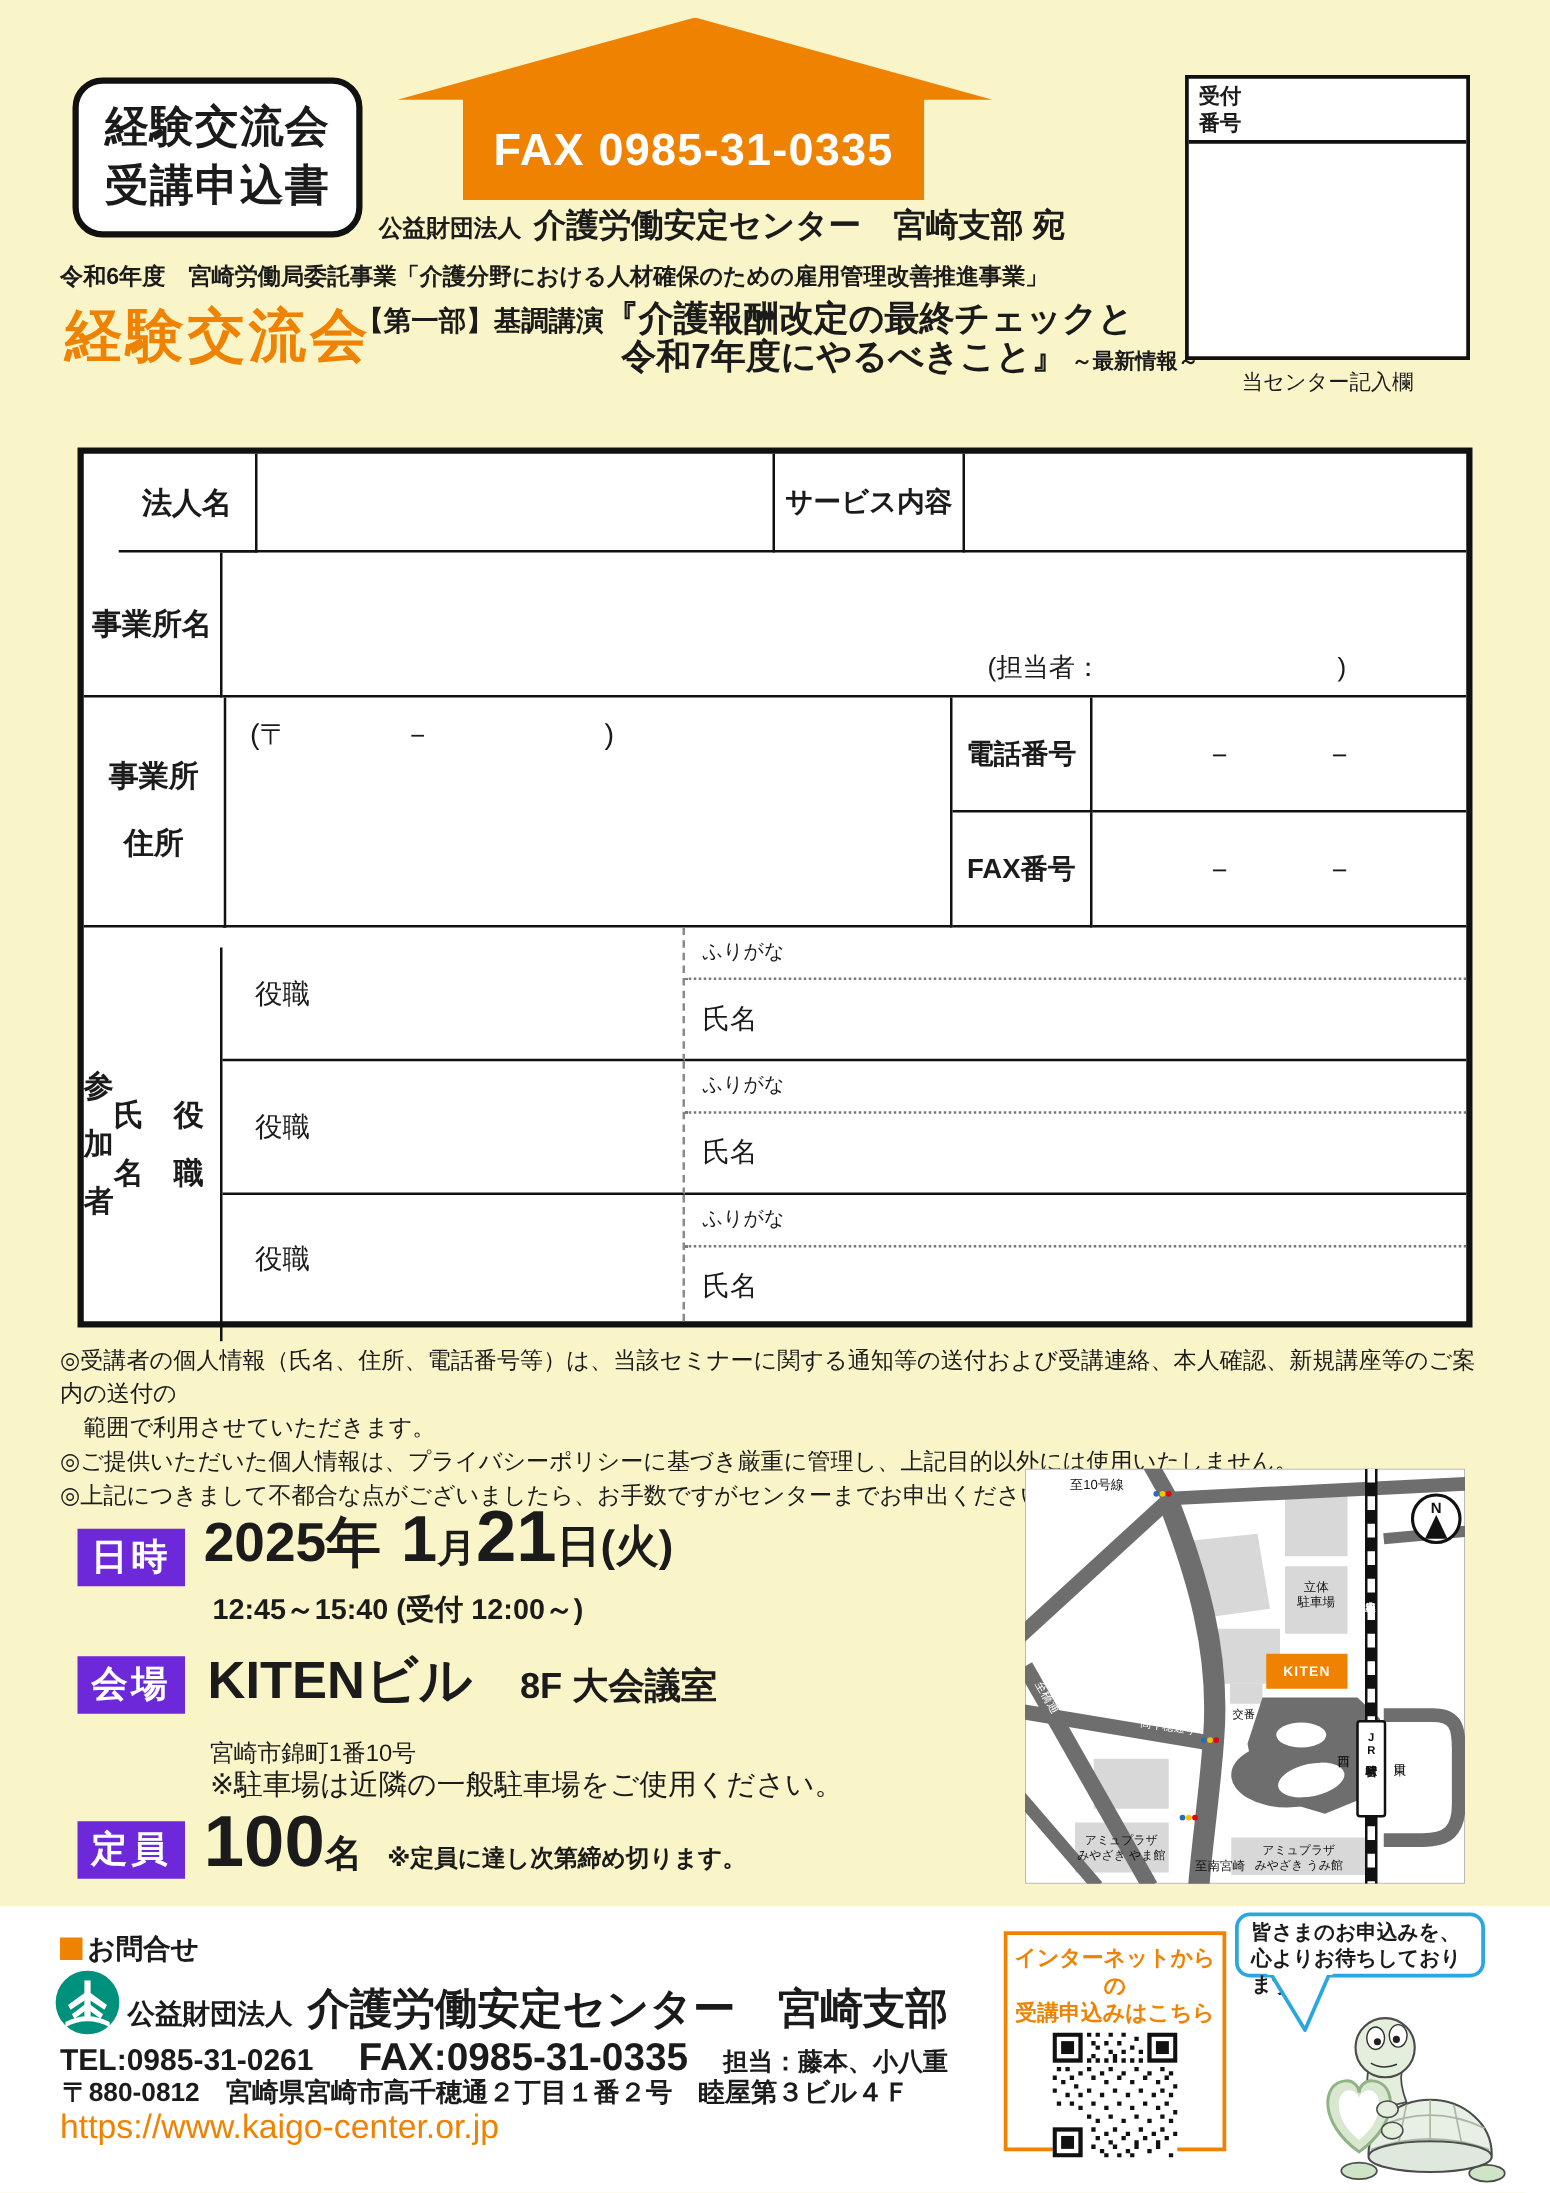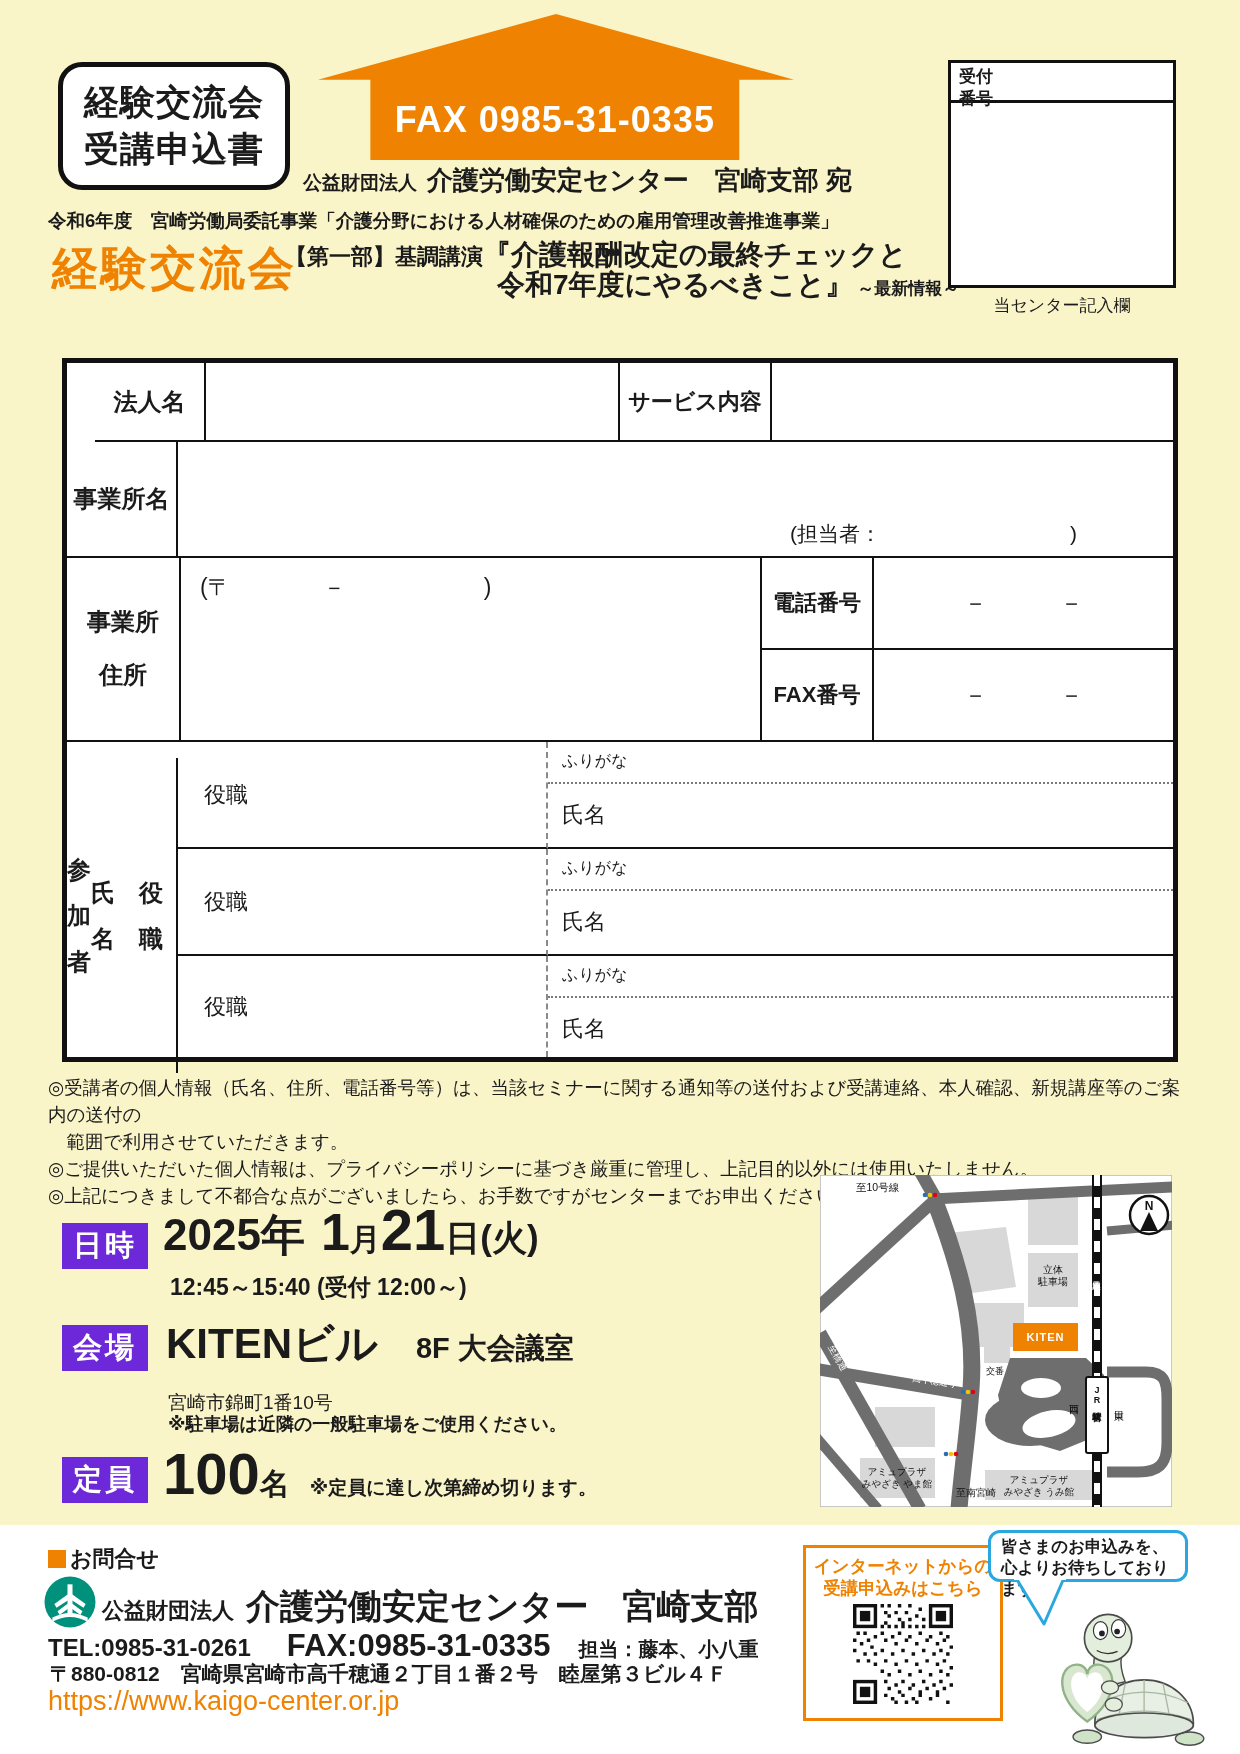--- a/index.html
+++ b/index.html
@@ -13,21 +13,21 @@
     border-radius:24px; display:flex; flex-direction:column; align-items:center; justify-content:center;
     font-size:35px; font-weight:800; line-height:1.34; letter-spacing:1px; text-align:center; }
   .fax-arrow { left:318px; top:14px; width:476px; height:146px; background:#EF8200;
     clip-path:polygon(50% 0,100% 45%,88.5% 45%,88.5% 100%,11% 100%,11% 45%,0 45%); }
   .fax-arrow .txt { position:absolute; left:11%; right:11.5%; top:45%; bottom:0; display:flex; align-items:center;
     justify-content:center; color:#fff; font-size:36px; font-weight:800; letter-spacing:1px; white-space:nowrap; }
   .addressee { left:303px; top:163px; display:flex; align-items:baseline; white-space:nowrap; }
   .addressee .pre { font-size:19px; font-weight:700; margin-right:10px; }
   .addressee .main { font-size:26px; font-weight:800; }
   .reception-box { left:948px; top:60px; width:228px; height:228px; border:3px solid #111; background:#fff; }
-  .reception-box .head { height:40px; border-bottom:3px solid #111; font-size:17px; font-weight:700; line-height:1.3;
+  .reception-box .head { height:52px; border-bottom:3px solid #111; font-size:17px; font-weight:700; line-height:1.3;
     padding:3px 0 0 8px; }
   .reception-note { left:948px; top:294px; width:228px; text-align:center; font-size:17px; }
   .program-line { left:48px; top:208px; font-size:18.5px; font-weight:600; }
   .event-title { left:52px; top:238px; font-size:46px; font-weight:800; color:#EF8200; letter-spacing:3px; }
   .part-row { display:flex; align-items:baseline; white-space:nowrap; }
   .part-lbl { font-size:22px; font-weight:700; }
   .part-big { font-size:28px; font-weight:800; }
   .part-small { font-size:17px; font-weight:800; margin-left:4px; }
 
   
@@ -51,41 +51,41 @@
   
   .badge { width:86px; height:46px; background:#6d28d9; color:#fff; display:flex; align-items:center;
     justify-content:center; font-size:29px; font-weight:800; letter-spacing:3px; }
   .date-row { left:163px; top:1196px; display:flex; align-items:baseline; white-space:nowrap; font-weight:800; }
   .dy { font-size:44px; } .dmn { font-size:52px; margin-left:16px; } .dmu { font-size:31px; }
   .ddn { font-size:58px; } .ddu { font-size:35px; }
   .time-line { left:170px; top:1272px; font-size:23px; font-weight:700; }
   .venue-row { left:166px; top:1316px; display:flex; align-items:baseline; white-space:nowrap; }
   .vn { font-size:42px; font-weight:800; } .vr { font-size:29px; font-weight:800; margin-left:38px; }
   .venue-addr { left:168px; top:1390px; font-size:19px; }
-  .venue-note { left:168px; top:1412px; font-size:18px; font-weight:700; }
+  .venue-note { left:168px; top:1412px; font-size:23px; font-weight:400; }
   .cap-row { left:163px; top:1440px; display:flex; align-items:baseline; white-space:nowrap; }
   .cn { font-size:58px; font-weight:800; } .cu { font-size:30px; font-weight:800; }
   .cap-note { font-size:19px; font-weight:600; margin-left:20px; }
 
   .map-box { left:820px; top:1175px; width:352px; height:332px; }
 
   
   .inquiry { left:48px; top:1544px; font-size:22px; font-weight:800; display:flex; align-items:center; }
   .sq { width:18px; height:18px; background:#EF8200; display:inline-block; margin-right:4px; }
   .logo { left:44px; top:1576px; width:52px; height:52px; }
   .org-row { left:102px; top:1584px; display:flex; align-items:baseline; white-space:nowrap; }
   .org-pre { font-size:22px; font-weight:800; margin-right:12px; }
   .org-name { font-size:34px; font-weight:800; }
   .tel-row { left:48px; top:1628px; display:flex; align-items:baseline; white-space:nowrap; }
   .f-tel { font-size:24px; font-weight:800; } .f-fax { font-size:31px; font-weight:800; margin-left:36px; }
   .f-staff { font-size:20px; font-weight:600; margin-left:28px; }
   .f-addr { left:50px; top:1660px; font-size:21px; font-weight:600; }
   .f-url { left:48px; top:1686px; font-size:27px; color:#EF8200; text-decoration:none; display:block; }
 
-  .qr-box { left:803px; top:1545px; width:200px; height:176px; border:3px solid #EF8200; background:#fff;
+  .qr-box { left:803px; top:1545px; width:178px; height:176px; border:3px solid #EF8200; background:#fff;
     text-align:center; padding-top:7px; }
   .qr-label { font-size:17.5px; font-weight:800; color:#EF8200; line-height:22px; }
   .qr-svg { width:100px; height:100px; margin-top:5px; }
   .bubble { left:988px; top:1530px; width:200px; height:52px; border:3px solid #2AA7DF; border-radius:12px;
     background:#fff; font-size:16.5px; font-weight:800; line-height:21px; padding:3px 10px; }
   .tail-svg { left:1008px; top:1576px; width:62px; height:54px; }
   .turtle-svg { left:1038px; top:1602px; width:180px; height:150px; }
   .vtext { writing-mode:vertical-rl; text-orientation:upright; }
 </style>
 </head>

